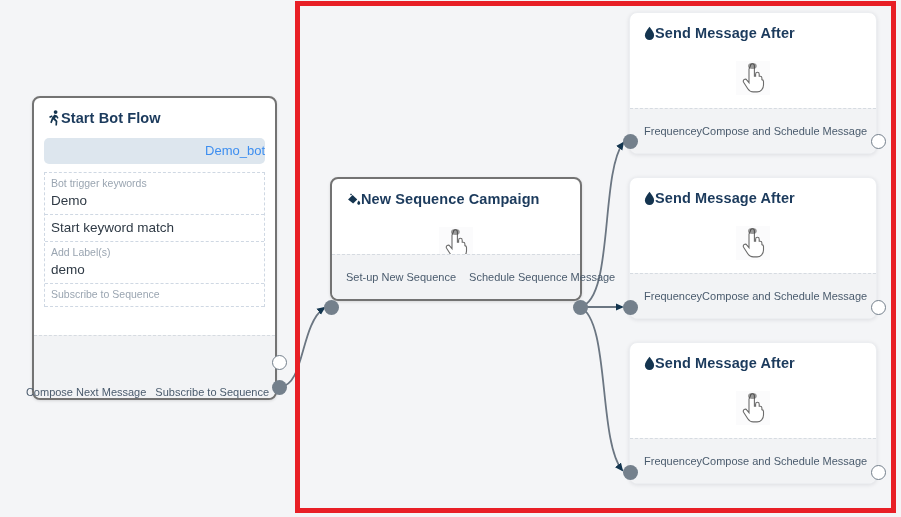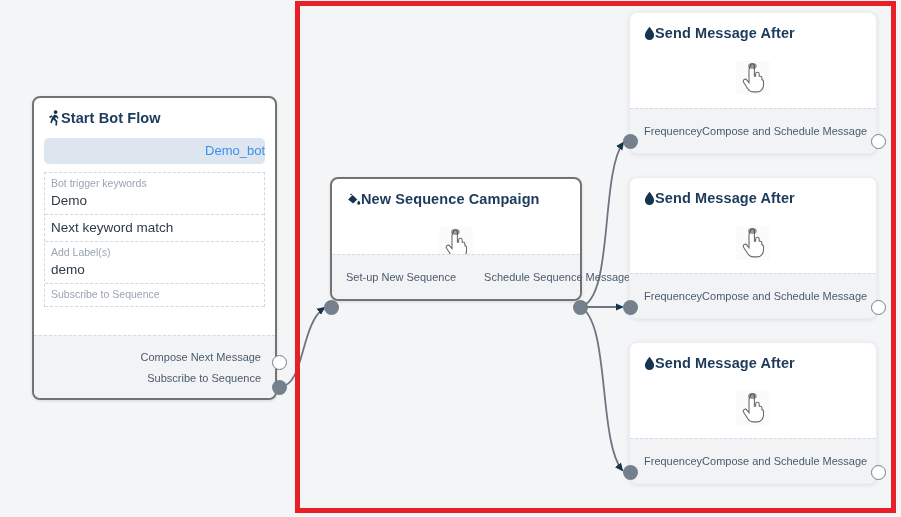--- a/index.html
+++ b/index.html
@@ -127,25 +127,25 @@
     bottom: 0;
     background: #f2f3f5;
     border-top: 1px dashed #d6dbe1;
     border-radius: 0 0 7px 7px;
     height: 44px;
     display: flex;
     align-items: center;
     font-size: 11px;
     color: #4a5b6d;
   }
-  .footer.tall { height: 62px; flex-direction: column; align-items: flex-end;
+  .footer.tall { height: 62px; align-items: flex-end;
                  justify-content: center; gap: 9px; padding-right: 14px; }
   .footer .port-label { white-space: nowrap; }
 
-  .f-start { justify-content: flex-start; padding-left: 14px; gap: 28px; }
+  .f-start { justify-content: flex-start; padding-left: 14px; gap: 13px; }
   .f-split { justify-content: space-between; padding: 0 28px 0 14px; }
 
   
   .dot {
     position: absolute;
     width: 15px;
     height: 15px;
     border-radius: 50%;
     box-sizing: border-box;
     z-index: 22;
@@ -188,21 +188,21 @@
     </div>
 
     <div class="bot-pill">Demo_bot</div>
 
     <div class="fields">
       <div class="field">
         <div class="lbl">Bot trigger keywords</div>
         <div class="val">Demo</div>
       </div>
       <div class="field">
-        <div class="val">Next keyword match</div>
+        <div class="val">Start keyword match</div>
       </div>
       <div class="field">
         <div class="lbl">Add Label(s)</div>
         <div class="val">demo</div>
       </div>
       <div class="field">
         <div class="lbl">Subscribe to Sequence</div>
       </div>
     </div>
 

